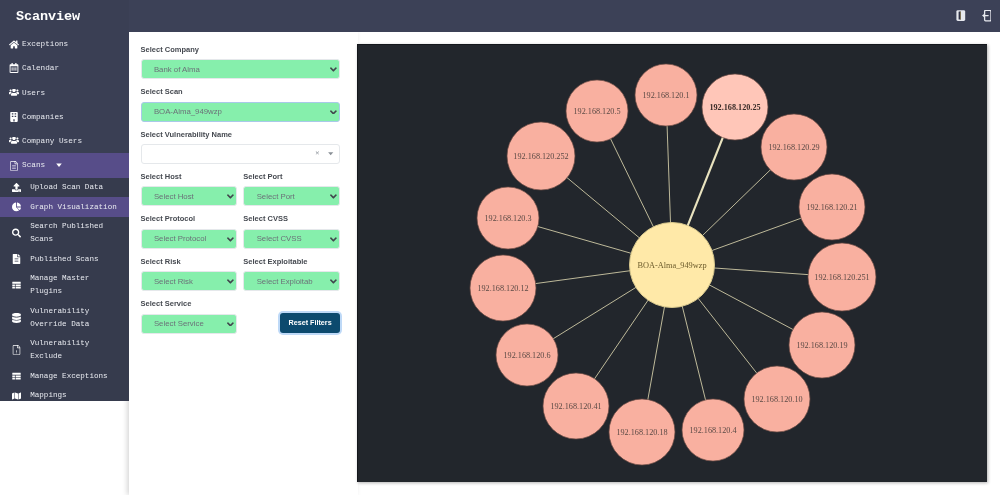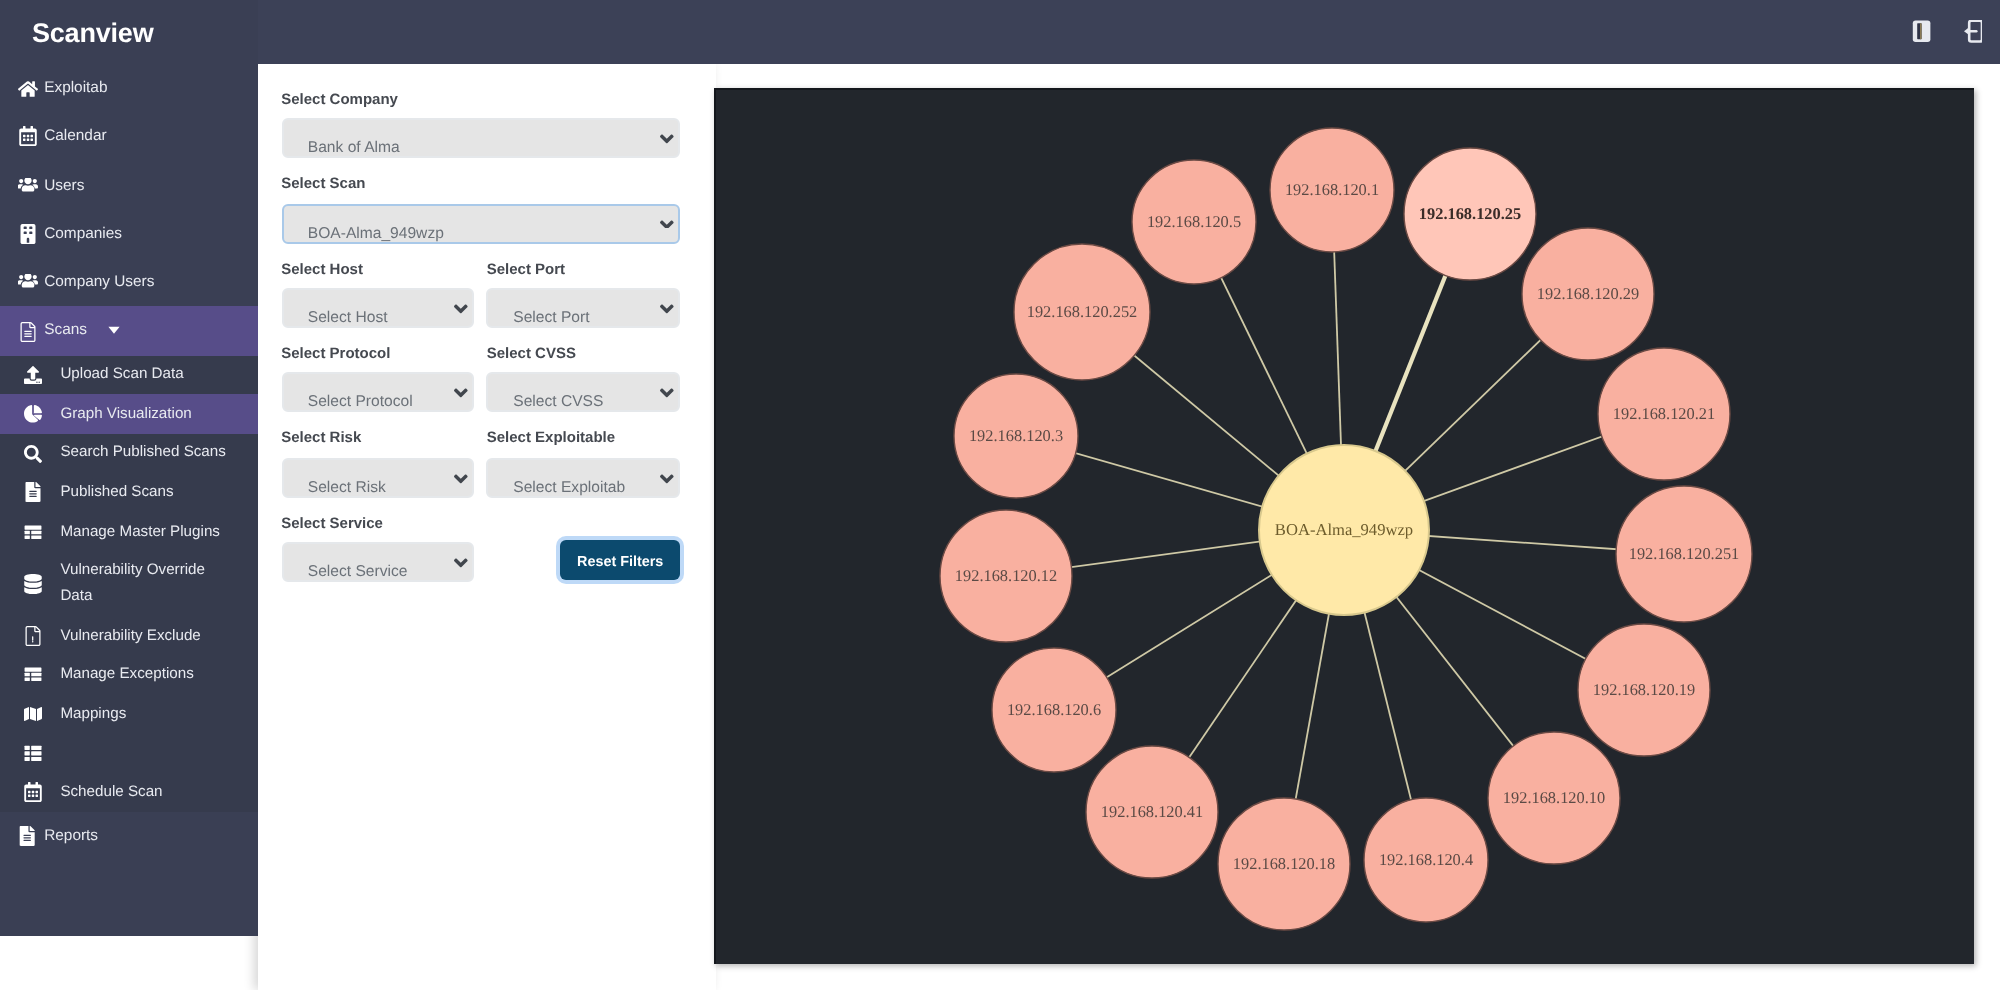--- a/index.html
+++ b/index.html
@@ -18,23 +18,24 @@
     background:#3c4157;
     display:flex; align-items:center; justify-content:flex-end;
     z-index:5;
   }
   .topbar-icons { display:flex; align-items:center; gap:16.5px; padding-right:8.8px; }
   .topbar-icons .ticon { display:block; cursor:pointer; line-height:0; }
   .topbar-icons .ticon svg { display:block; }
 
   
   .sidebar {
-    position:absolute; left:0; top:0; width:129px; height:468px;
+    position:absolute; left:0; top:0; width:129px; height:401px;
     background:#3a3f54; z-index:8;
     overflow:hidden;
+    font-family:Liberation Mono, monospace;
   }
   .brand {
     height:32px; display:flex; align-items:center;
     padding-left:16px;
     font-size:13.5px; font-weight:bold; color:#ffffff; letter-spacing:-0.1px;
   }
   .nav { padding-top:0px; }
   .nav-item {
     display:flex; align-items:center;
     height:24.3px; padding:0 6px 0 8.5px;
@@ -64,22 +65,22 @@
   }
   .flabel {
     font-size:7.5px; font-weight:bold; color:#454950;
     height:7px; line-height:7px;
     margin-bottom:6.4px;
   }
   .fgroup { margin-bottom:9px; }
   .fselect {
     position:relative;
     height:20px; border:1px solid #e5e8eb; border-radius:3px;
-    background:#e5e5e5;
-    display:flex; align-items:flex-end;
+    background:#86efac;
+    display:flex; align-items:center;
     padding:0 12px 0 12.3px;
     font-size:7.8px; color:#6b7178;
   }
   .fselect.focused { border-color:#a9c9e9; }
   .fselect .chev {
     position:absolute; right:2.2px; top:50%; transform:translateY(-30%);
     width:6.8px; height:6.8px; line-height:0;
   }
   .fselect .chev svg { display:block; }
   .fval { white-space:nowrap; overflow:hidden; }
@@ -127,21 +128,21 @@
 <div class="app">
   <div class="sidebar">
     <div class="brand">Scanview</div>
     <div class="nav" id="nav-main">
         <div class="nav-item">
           <span class="ic ">
             <svg viewBox="0 0 576 512" width="11" height="11" fill="#fff">
               <path d="M280.37 148.26L96 300.11V464a16 16 0 0 0 16 16l112.06-.29a16 16 0 0 0 15.92-16V368a16 16 0 0 1 16-16h64a16 16 0 0 1 16 16v95.64a16 16 0 0 0 16 16.05L464 480a16 16 0 0 0 16-16V300L295.67 148.26a12.19 12.19 0 0 0-15.3 0zM571.6 251.47L488 182.56V44.05a12 12 0 0 0-12-12h-56a12 12 0 0 0-12 12v72.61L318.47 43a48 48 0 0 0-61 0L4.34 251.47a12 12 0 0 0-1.6 16.9l25.5 31A12 12 0 0 0 45.15 301l235.22-193.74a12.19 12.19 0 0 1 15.3 0L530.9 301a12 12 0 0 0 16.9-1.6l25.5-31a12 12 0 0 0-1.7-16.93z"></path>
             </svg>
           </span>
-          <span class="lbl">Exploitab</span>
+          <span class="lbl">Exceptions</span>
         </div>
         <div class="nav-item">
           <span class="ic ">
             <svg viewBox="0 0 448 512" width="10" height="10" fill="#fff">
               <path d="M148 288h-40c-6.6 0-12-5.4-12-12v-40c0-6.6 5.4-12 12-12h40c6.6 0 12 5.4 12 12v40c0 6.6-5.4 12-12 12zm108-12v-40c0-6.6-5.4-12-12-12h-40c-6.6 0-12 5.4-12 12v40c0 6.6 5.4 12 12 12h40c6.6 0 12-5.4 12-12zm96 0v-40c0-6.6-5.4-12-12-12h-40c-6.6 0-12 5.4-12 12v40c0 6.6 5.4 12 12 12h40c6.6 0 12-5.4 12-12zm-96 96v-40c0-6.6-5.4-12-12-12h-40c-6.6 0-12 5.4-12 12v40c0 6.6 5.4 12 12 12h40c6.6 0 12-5.4 12-12zm-96 0v-40c0-6.6-5.4-12-12-12h-40c-6.6 0-12 5.4-12 12v40c0 6.6 5.4 12 12 12h40c6.6 0 12-5.4 12-12zm192 0v-40c0-6.6-5.4-12-12-12h-40c-6.6 0-12 5.4-12 12v40c0 6.6 5.4 12 12 12h40c6.6 0 12-5.4 12-12zm96-260v352c0 26.5-21.5 48-48 48H48c-26.5 0-48-21.5-48-48V112c0-26.5 21.5-48 48-48h48V12c0-6.6 5.4-12 12-12h40c6.6 0 12 5.4 12 12v52h128V12c0-6.6 5.4-12 12-12h40c6.6 0 12 5.4 12 12v52h48c26.5 0 48 21.5 48 48zm-48 346V160H48v298c0 3.3 2.7 6 6 6h340c3.3 0 6-2.7 6-6z"></path>
             </svg>
           </span>
           <span class="lbl">Calendar</span>
         </div>
         <div class="nav-item">
@@ -328,20 +329,31 @@
             </span>
           </div>
         </div>
         <div class="fgroup">
           <div class="flabel">Select Scan</div>
           <div class="fselect focused fselect-wide">
             <span class="fval">BOA-Alma_949wzp</span>
             <span class="chev">
               <svg viewBox="0 0 320 220" width="6.8" height="4.7" fill="#41464d">
                 <path d="M143 212.3L7 76.3c-9.4-9.4-9.4-24.6 0-33.9l22.6-22.6c9.4-9.4 24.6-9.4 33.9 0l96.4 96.4 96.4-96.4c9.4-9.4 24.6-9.4 33.9 0l22.6 22.6c9.4 9.4 9.4 24.6 0 33.9l-136 136c-9.2 9.4-24.4 9.4-33.8 0z"></path>
+              </svg>
+            </span>
+          </div>
+        </div>
+        <div class="fgroup">
+          <div class="flabel">Select Vulnerability Name</div>
+          <div class="multi">
+            <span class="xmark">✕</span>
+            <span class="caretd">
+              <svg viewBox="0 0 10 6" width="5.4" height="3.5">
+                <path d="M0.2 0.4 L9.8 0.4 L5 5.6 Z" fill="#898f96"></path>
               </svg>
             </span>
           </div>
         </div>
         <div class="row2">
           <div class="fgroup">
             <div class="flabel">Select Host</div>
             <div class="fselect">
               <span class="fval">Select Host</span>
               <span class="chev">

